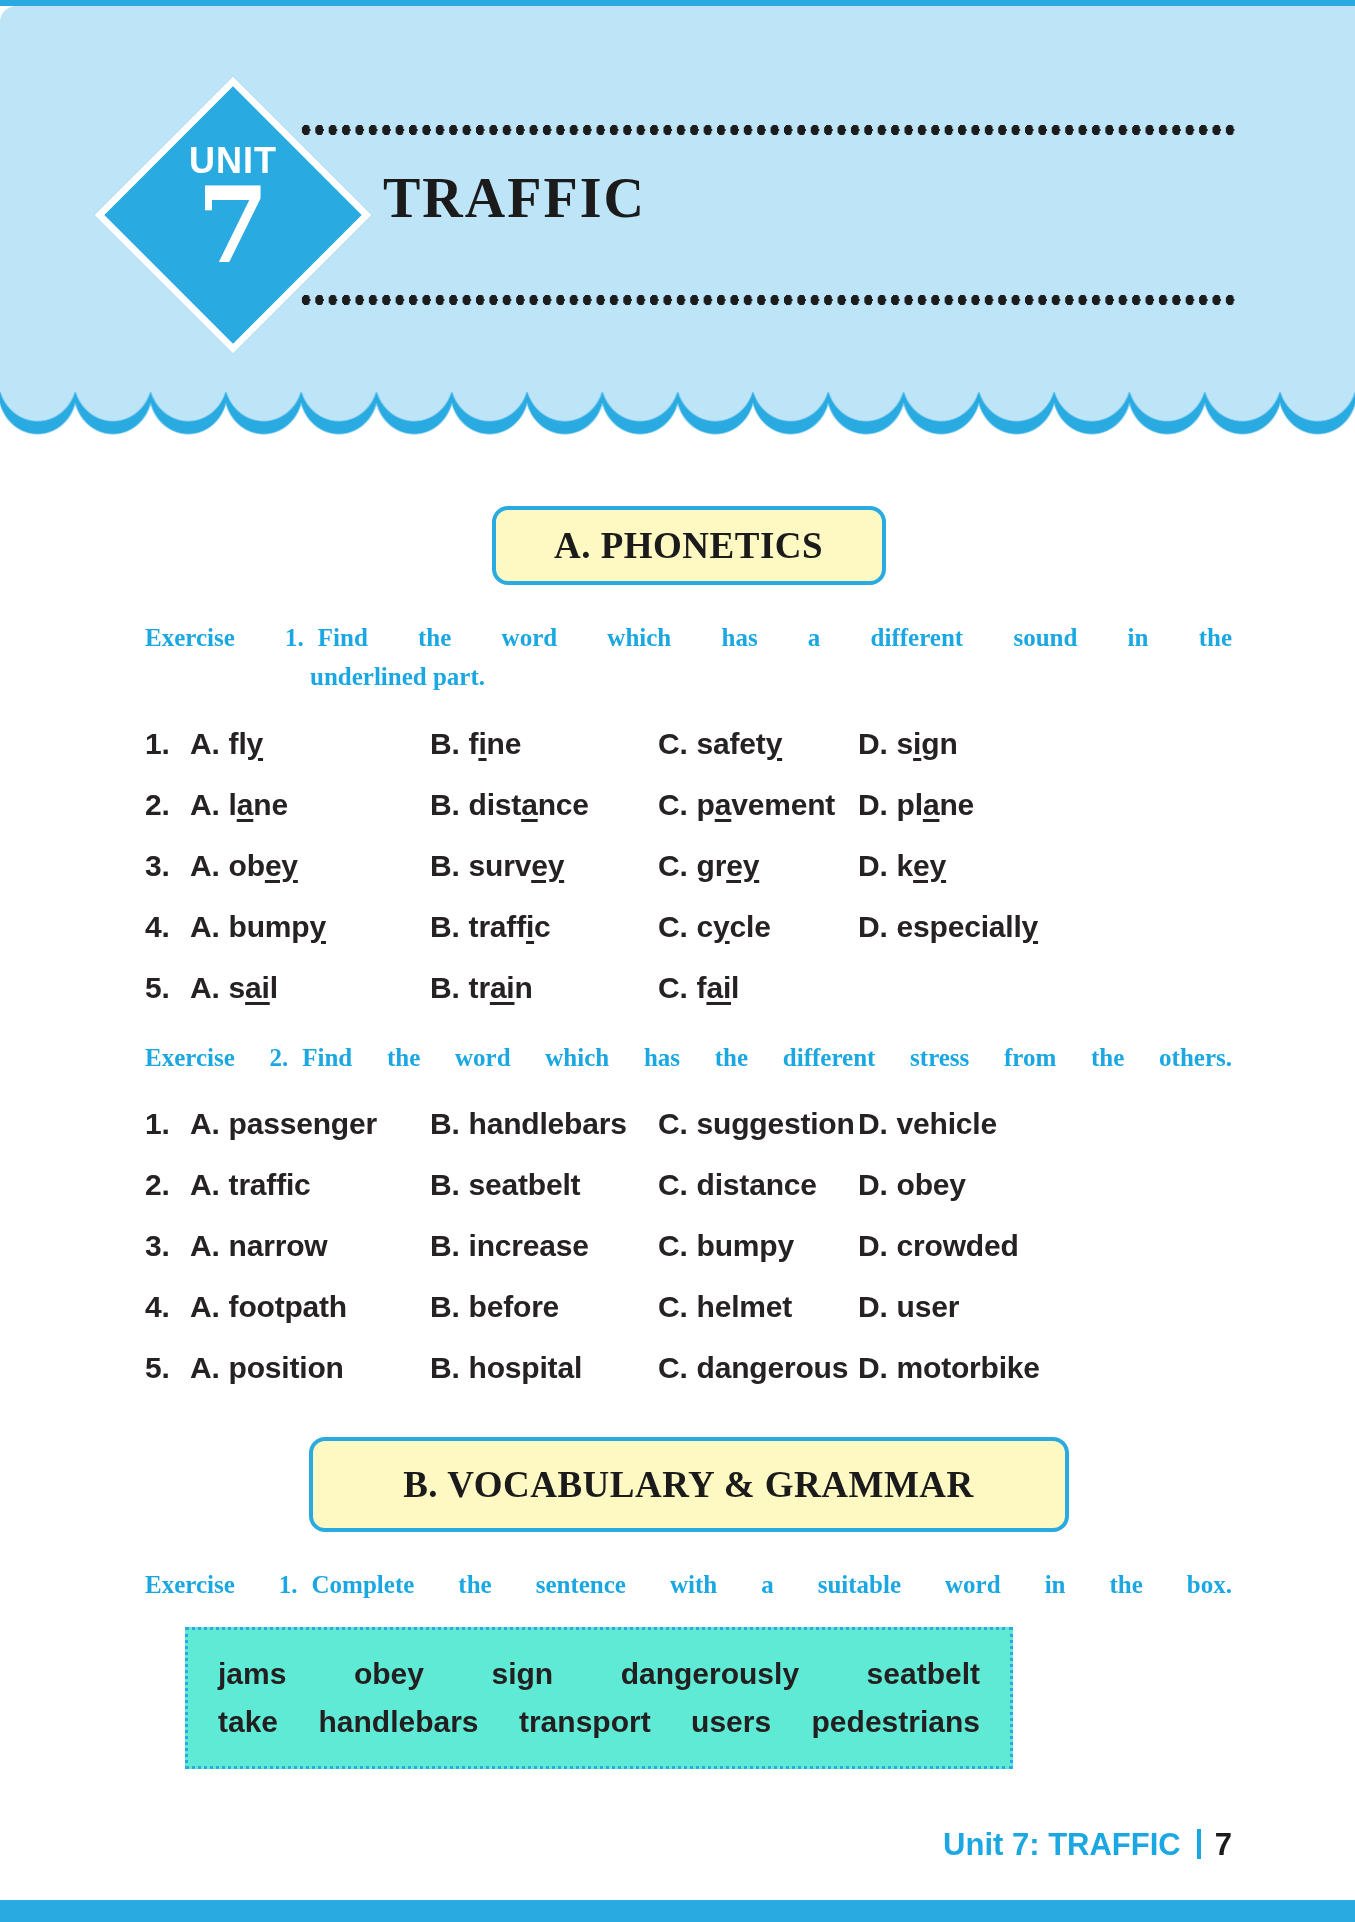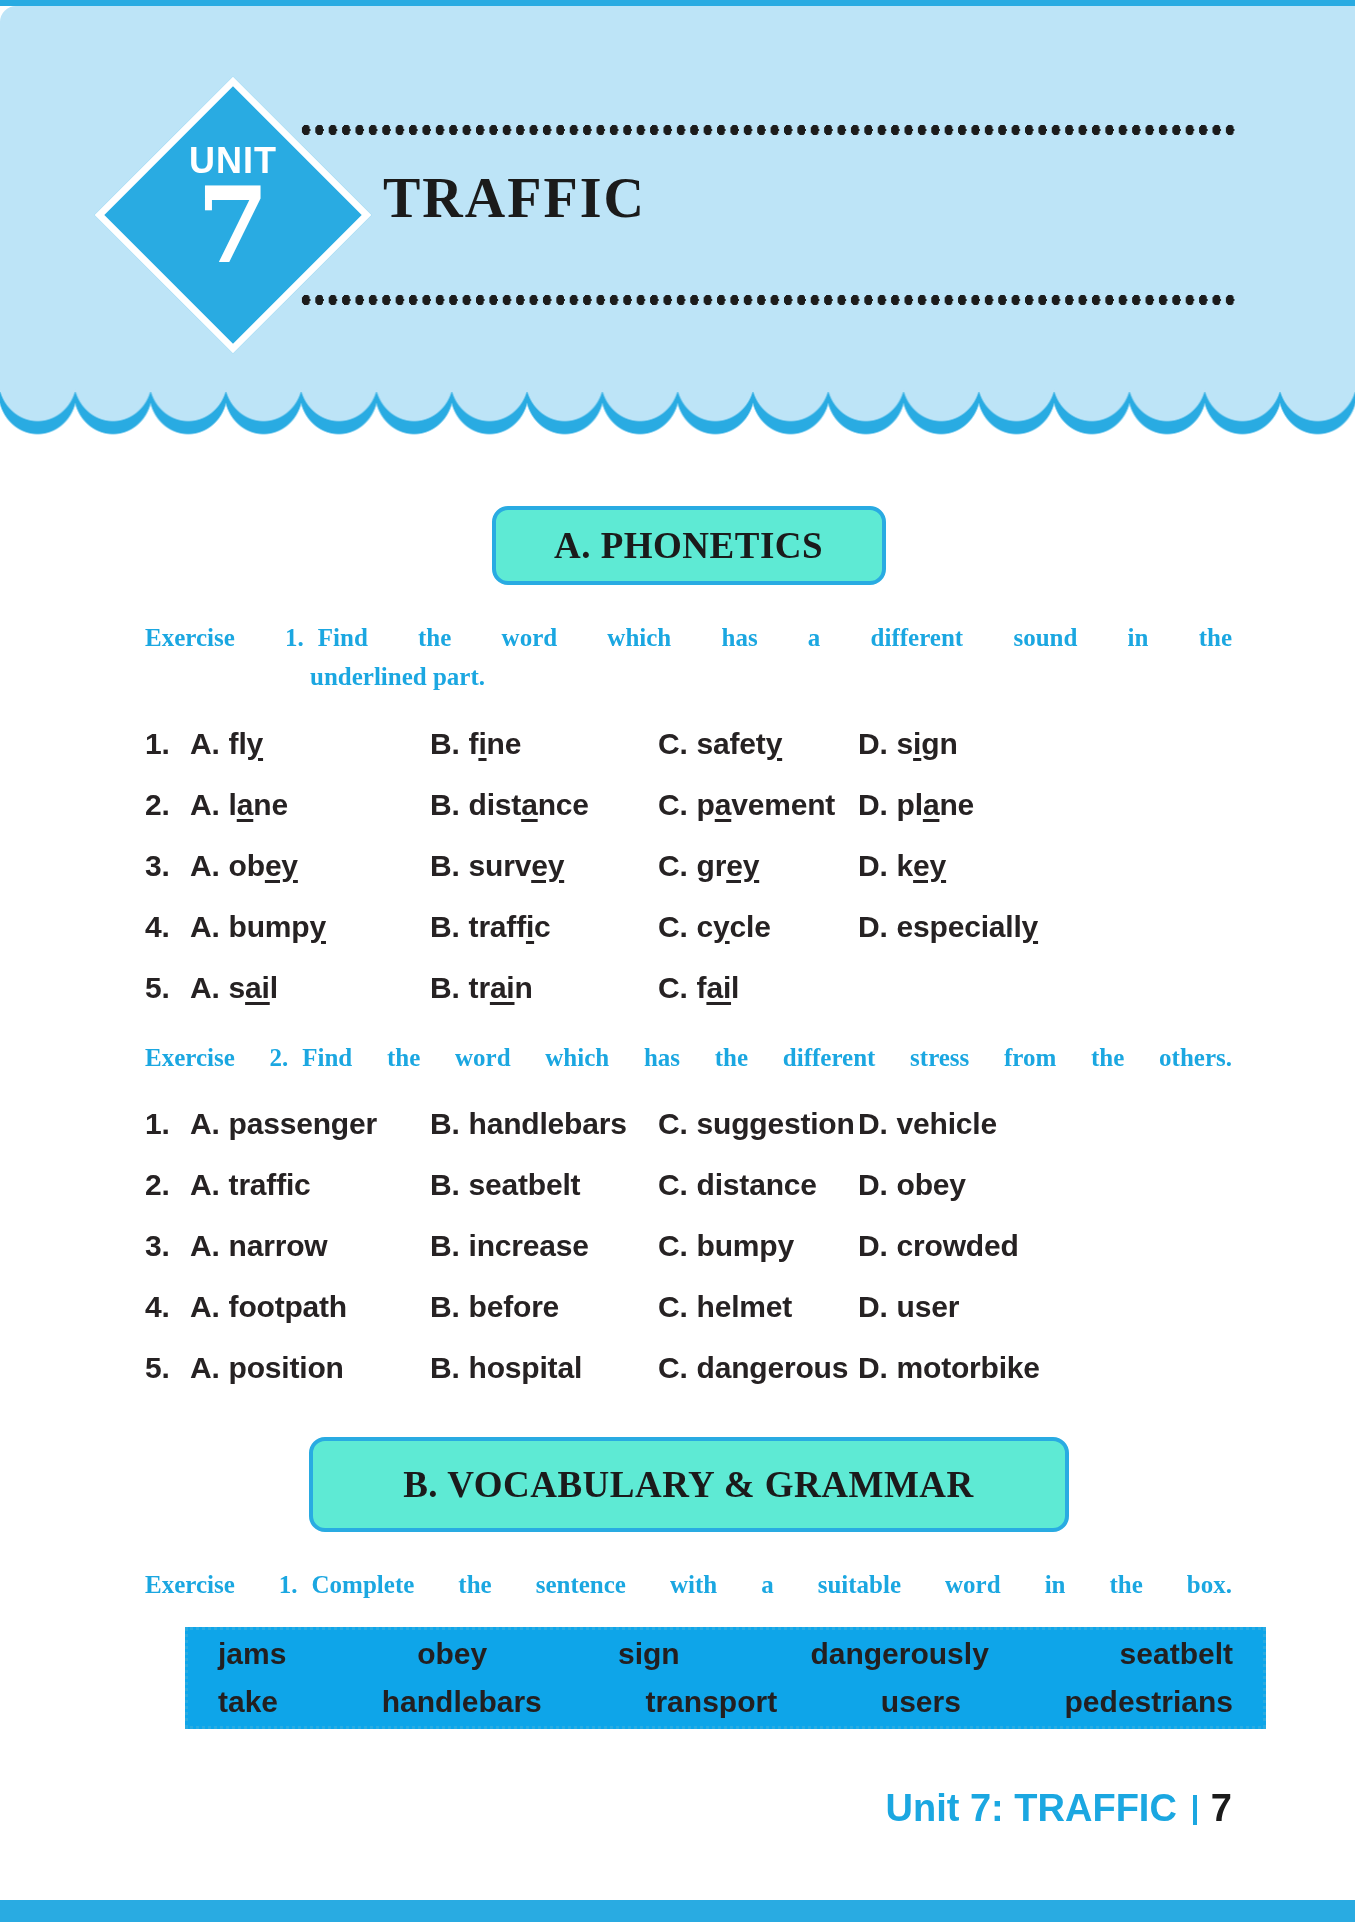--- a/index.html
+++ b/index.html
@@ -31,44 +31,44 @@
   .wave::before{content:'';position:absolute;top:0;left:0;right:0;height:50px;
         background-image:radial-gradient(40px 43px at 50% 0,#29ABE2 96%,rgba(0,0,0,0));
         background-size:75.3px 50px;background-repeat:repeat-x;}
   .wave::after{content:'';position:absolute;top:-13px;left:0;right:0;height:50px;
         background-image:radial-gradient(40px 43px at 50% 0,#BDE4F7 96%,rgba(0,0,0,0));
         background-size:75.3px 50px;background-repeat:repeat-x;}
 
   
   .content{position:absolute;top:442px;left:0;width:1355px;padding:0 123px 0 145px;box-sizing:border-box;}
 
-  .pill{border:4px solid #29ABE2;background:#5eead4;border-radius:16px;text-align:center;
+  .pill{border:4px solid #29ABE2;background:#fef9c3;border-radius:16px;text-align:center;
         font-family:"Liberation Serif",serif;font-weight:700;color:#1b1b1b;}
   .pill-a{width:386px;margin:64px auto 0;font-size:37px;padding:14px 0;letter-spacing:0.5px;}
   .pill-b{width:752px;margin:52px auto 0;font-size:37px;padding:22px 0;letter-spacing:0.5px;}
 
   .ex-head{margin-top:34px;font-family:"Liberation Serif",serif;font-weight:700;font-size:25px;
            color:#1BA7E1;line-height:1.55;}
   .l-just{text-align:justify;text-align-last:justify;}
   .ex-label{margin-right:14px;}
   .line2{margin-left:165px;text-align:left;text-align-last:left;}
 
   .rows{margin-top:30px;}
   .opt-row{display:grid;grid-template-columns:45px 240px 228px 200px auto;align-items:baseline;
            margin-bottom:27px;font-size:30px;font-weight:600;letter-spacing:-0.2px;color:#262223;}
   .opt-num{font-weight:600;}
   .opt-label{margin-right:9px;}
   .ul{text-decoration:underline;text-decoration-thickness:2.5px;text-underline-offset:4px;}
 
-  .word-box{margin:22px 0 0 40px;width:1081px;box-sizing:border-box;border:3px dotted #29ABE2;
-            background:#0ea5e9;padding:0 30px;}
+  .word-box{margin:22px 0 0 40px;width:828px;box-sizing:border-box;border:3px dotted #29ABE2;
+            background:#5eead4;padding:20px 30px;}
   .wb-row{display:flex;justify-content:space-between;align-items:baseline;line-height:48px;
           font-size:30px;font-weight:700;color:#231F20;}
 
-  .footer{margin-top:58px;text-align:right;font-size:38px;font-weight:700;}
+  .footer{margin-top:58px;text-align:right;font-size:31px;font-weight:700;}
   .f-unit{color:#1BA7E1;}
   .f-sep{display:inline-block;width:4px;height:30px;background:#1BA7E1;vertical-align:-4px;
          margin:0 14px 0 16px;}
   .f-page{color:#1b1b1b;}
 
   .bottom-strip{position:absolute;bottom:0;left:0;width:100%;height:22px;background:#29ABE2;}
 </style>
 </head>
 <body>
 

